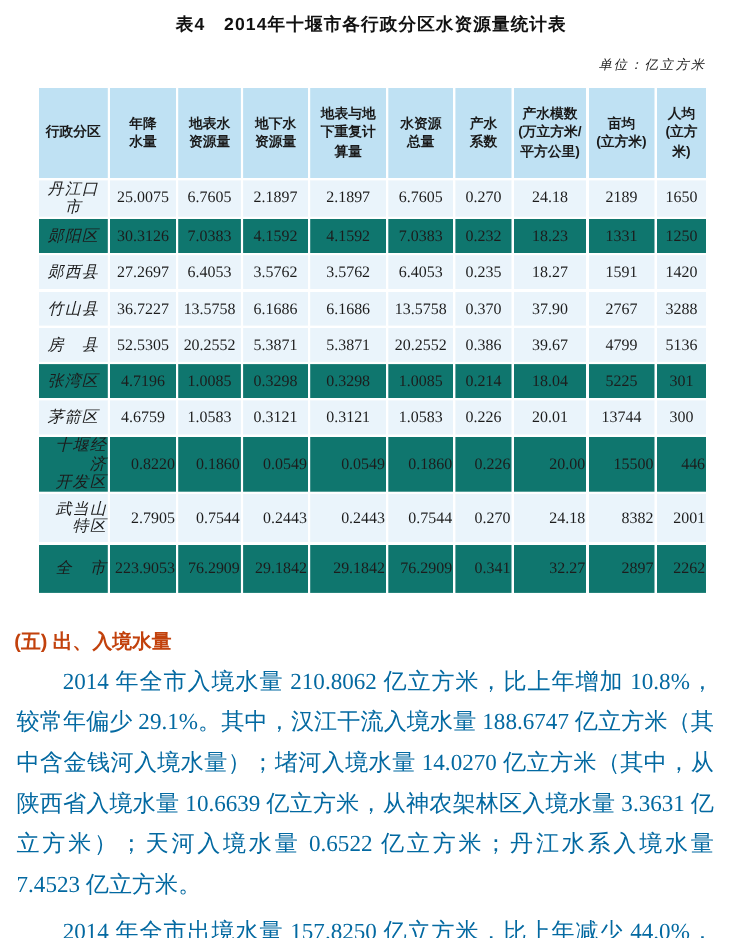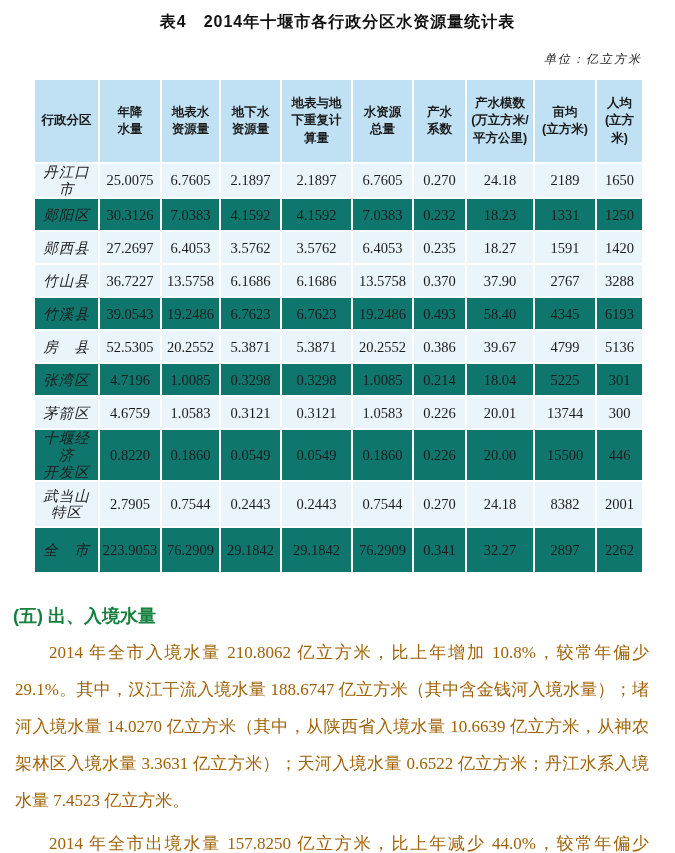--- a/index.html
+++ b/index.html
@@ -59,35 +59,35 @@
     line-height: 1.15;
   }
   td.row-label {
     font-size: 14px;
     white-space: pre-line;
     letter-spacing: 1px;
     font-style: italic;
   }
   tr.shade-light td { background: #eaf4fb; }
   tr.shade-dark  td { background: #0f766e; }
-  tr.tall td { height: 44px; }
+  tr.tall td { height: 44px; text-align: right; }
   .section-heading {
     margin: 30px 0 0 13px;
     font-family: "Liberation Sans", "DejaVu Sans", sans-serif;
     font-weight: bold;
     font-size: 18px;
-    color: #15803d;
+    color: #c2410c;
   }
   .body-para {
     margin: 6px 26px 0 15px;
-    font-size: 17px;
+    font-size: 21px;
     line-height: 37px;
     text-align: justify;
     text-indent: 2em;
-    color: #a16207;
+    color: #0369a1;
   }
 </style>
 </head>
 <body>
 
 <div class="page">
 
   <div class="title">表4　2014年十堰市各行政分区水资源量统计表</div>
 
   <div class="unit">单位：亿立方米</div>
@@ -172,32 +172,20 @@
         <td>36.7227</td>
         <td>13.5758</td>
         <td>6.1686</td>
         <td>6.1686</td>
         <td>13.5758</td>
         <td>0.370</td>
         <td>37.90</td>
         <td>2767</td>
         <td>3288</td>
       </tr>
-      <tr class="shade-dark">
-        <td class="row-label">竹溪县</td>
-        <td>39.0543</td>
-        <td>19.2486</td>
-        <td>6.7623</td>
-        <td>6.7623</td>
-        <td>19.2486</td>
-        <td>0.493</td>
-        <td>58.40</td>
-        <td>4345</td>
-        <td>6193</td>
-      </tr>
       <tr class="shade-light">
         <td class="row-label">房　县</td>
         <td>52.5305</td>
         <td>20.2552</td>
         <td>5.3871</td>
         <td>5.3871</td>
         <td>20.2552</td>
         <td>0.386</td>
         <td>39.67</td>
         <td>4799</td>

